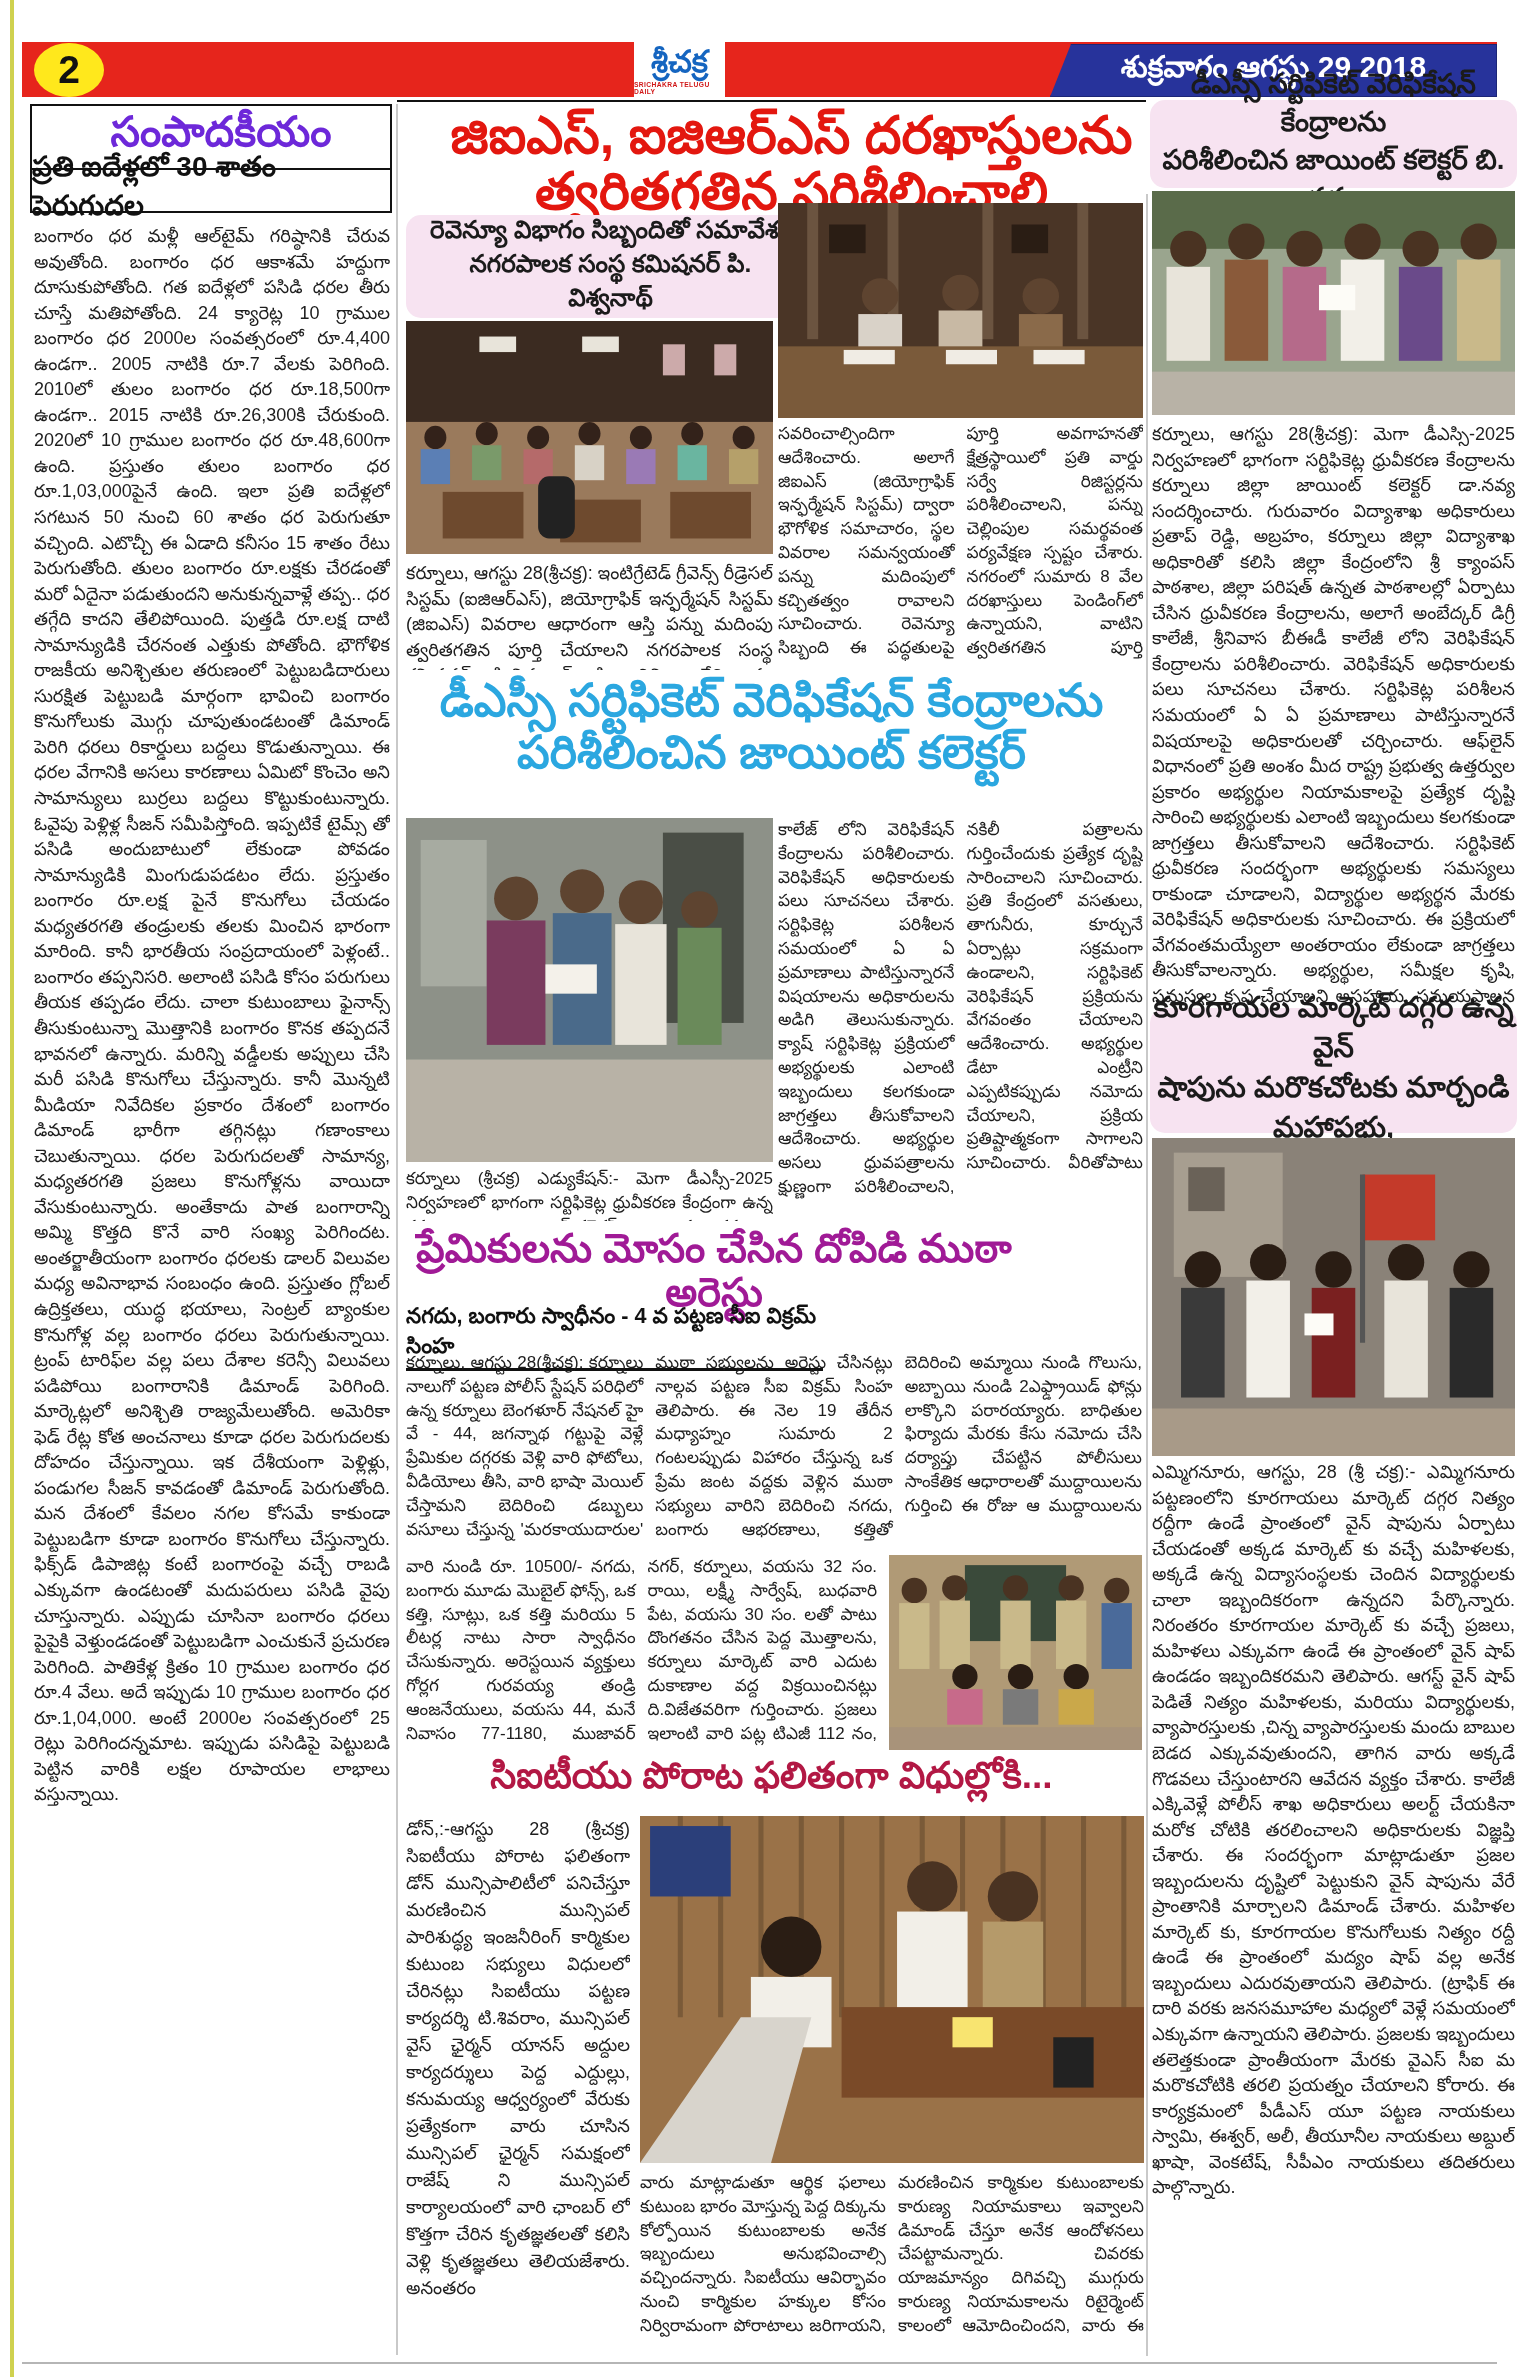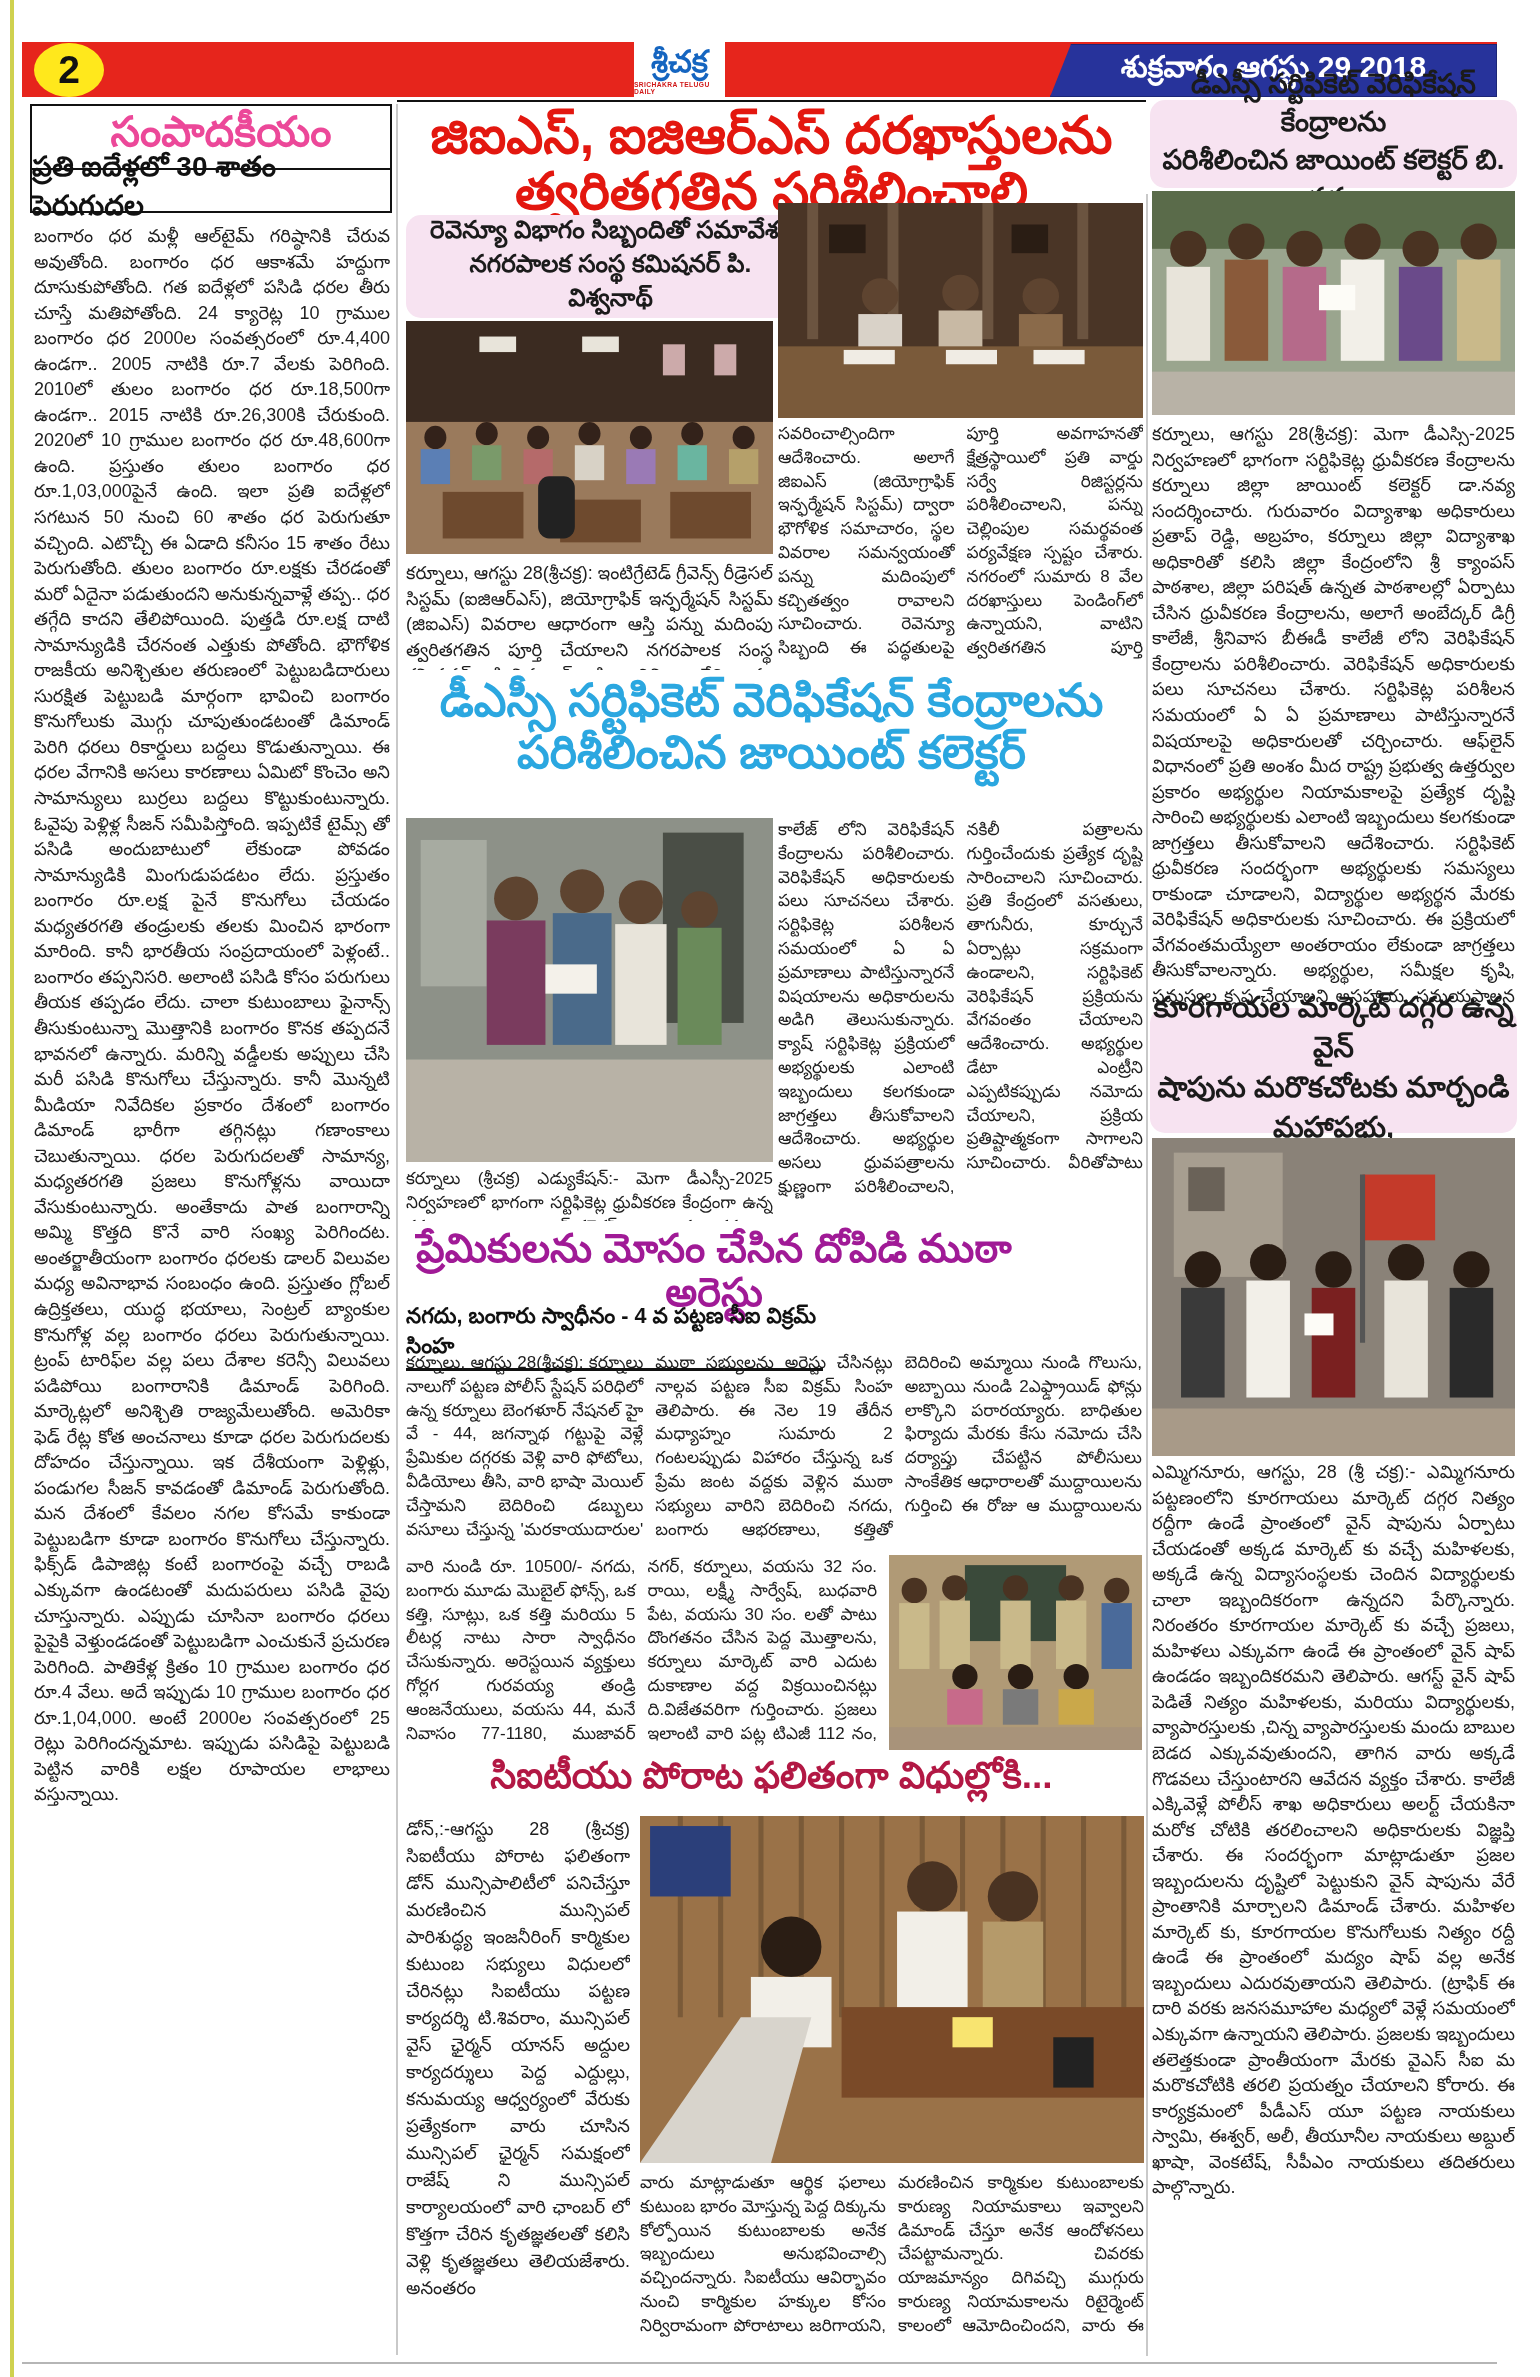--- a/index.html
+++ b/index.html
@@ -16,21 +16,21 @@
   .logo-te{font-size:31px;font-weight:bold;color:#1565c0;line-height:1;}
   .logo-tag{font-size:6.7px;color:#d01616;font-weight:bold;margin-top:3.7px;letter-spacing:0.4px;}
   .date-box{left:1050px;top:44px;width:447px;height:53px;background:#27339b;color:#fff;
             display:flex;align-items:center;justify-content:center;font-size:30px;font-weight:bold;
             clip-path:polygon(21px 0,100% 0,100% 100%,0 100%);border:1.5px solid #1c2676;box-sizing:border-box;}
   
   .vline{width:1.5px;background:#c9c9c9;}
   
   .edit-box{left:30px;top:104px;width:362px;height:109px;border:2.2px solid #111;box-sizing:border-box;background:#fff;}
   .edit-title{width:100%;height:64px;border-bottom:2.2px solid #111;box-sizing:border-box;display:flex;
-              align-items:center;justify-content:center;font-size:42px;font-weight:bold;color:#ec4899;padding-left:20px;}
+              align-items:center;justify-content:center;font-size:42px;font-weight:bold;color:#6d28d9;padding-left:20px;}
   .edit-head{width:100%;height:40px;display:flex;align-items:center;justify-content:center;
              font-size:28px;font-weight:bold;color:#111;}
   .body-text{font-size:18px;line-height:1.42;text-align:justify;color:#1d1d1d;}
   .small-body{font-size:17px;line-height:1.4;text-align:justify;color:#1d1d1d;}
   .cols2{column-count:2;column-gap:12px;}
   .cols3{column-count:3;column-gap:12px;}
   .pre{white-space:pre-line;}
   
   .hl-red{color:#e3170f;font-size:52px;font-weight:bold;text-align:center;line-height:1.08;}
   .pink-box{background:#f7e3f1;border-radius:15px;display:flex;align-items:center;justify-content:center;
@@ -62,21 +62,21 @@
   <div class="abs vline" style="left:1146px;top:194px;height:2162px;"></div>
   <div class="abs bottom-rule"></div>
 
   <div class="abs edit-box">
     <div class="edit-title">సంపాదకీయం</div>
     <div class="edit-head">ప్రతి ఐదేళ్లలో 30 శాతం పెరుగుదల</div>
   </div>
   <div class="abs body-text" style="left:34px;top:224px;width:356px;height:2132px;overflow:hidden;">బంగారం ధర మళ్లీ ఆల్‌టైమ్ గరిష్ఠానికి చేరువ అవుతోంది. బంగారం ధర ఆకాశమే హద్దుగా దూసుకుపోతోంది. గత ఐదేళ్లలో పసిడి ధరల తీరు చూస్తే మతిపోతోంది. 24 క్యారెట్ల 10 గ్రాముల బంగారం ధర 2000ల సంవత్సరంలో రూ.4,400 ఉండగా.. 2005 నాటికి రూ.7 వేలకు పెరిగింది. 2010లో తులం బంగారం ధర రూ.18,500గా ఉండగా.. 2015 నాటికి రూ.26,300కి చేరుకుంది. 2020లో 10 గ్రాముల బంగారం ధర రూ.48,600గా ఉంది. ప్రస్తుతం తులం బంగారం ధర రూ.1,03,000పైనే ఉంది. ఇలా ప్రతి ఐదేళ్లలో సగటున 50 నుంచి 60 శాతం ధర పెరుగుతూ వచ్చింది. ఎటొచ్చీ ఈ ఏడాది కనీసం 15 శాతం రేటు పెరుగుతోంది. తులం బంగారం రూ.లక్షకు చేరడంతో మరో ఏదైనా పడుతుందని అనుకున్నవాళ్లే తప్ప.. ధర తగ్గేది కాదని తేలిపోయింది. పుత్తడి రూ.లక్ష దాటి సామాన్యుడికి చేరనంత ఎత్తుకు పోతోంది. భౌగోళిక రాజకీయ అనిశ్చితుల తరుణంలో పెట్టుబడిదారులు సురక్షిత పెట్టుబడి మార్గంగా భావించి బంగారం కొనుగోలుకు మొగ్గు చూపుతుండటంతో డిమాండ్ పెరిగి ధరలు రికార్డులు బద్దలు కొడుతున్నాయి. ఈ ధరల వేగానికి అసలు కారణాలు ఏమిటో కొంచెం అని సామాన్యులు బుర్రలు బద్దలు కొట్టుకుంటున్నారు. ఓవైపు పెళ్లిళ్ల సీజన్ సమీపిస్తోంది. ఇప్పటికే టైమ్స్ తో పసిడి అందుబాటులో లేకుండా పోవడం సామాన్యుడికి మింగుడుపడటం లేదు. ప్రస్తుతం బంగారం రూ.లక్ష పైనే కొనుగోలు చేయడం మధ్యతరగతి తండ్రులకు తలకు మించిన భారంగా మారింది. కానీ భారతీయ సంప్రదాయంలో పెళ్లంటే.. బంగారం తప్పనిసరి. అలాంటి పసిడి కోసం పరుగులు తీయక తప్పడం లేదు. చాలా కుటుంబాలు ఫైనాన్స్ తీసుకుంటున్నా మొత్తానికి బంగారం కొనక తప్పదనే భావనలో ఉన్నారు. మరిన్ని వడ్డీలకు అప్పులు చేసి మరీ పసిడి కొనుగోలు చేస్తున్నారు. కానీ మొన్నటి మీడియా నివేదికల ప్రకారం దేశంలో బంగారం డిమాండ్ భారీగా తగ్గినట్లు గణాంకాలు చెబుతున్నాయి. ధరల పెరుగుదలతో సామాన్య, మధ్యతరగతి ప్రజలు కొనుగోళ్లను వాయిదా వేసుకుంటున్నారు. అంతేకాదు పాత బంగారాన్ని అమ్మి కొత్తది కొనే వారి సంఖ్య పెరిగిందట. అంతర్జాతీయంగా బంగారం ధరలకు డాలర్ విలువల మధ్య అవినాభావ సంబంధం ఉంది. ప్రస్తుతం గ్లోబల్ ఉద్రిక్తతలు, యుద్ధ భయాలు, సెంట్రల్ బ్యాంకుల కొనుగోళ్ల వల్ల బంగారం ధరలు పెరుగుతున్నాయి. ట్రంప్ టారిఫ్‌ల వల్ల పలు దేశాల కరెన్సీ విలువలు పడిపోయి బంగారానికి డిమాండ్ పెరిగింది. మార్కెట్లలో అనిశ్చితి రాజ్యమేలుతోంది. అమెరికా ఫెడ్ రేట్ల కోత అంచనాలు కూడా ధరల పెరుగుదలకు దోహదం చేస్తున్నాయి. ఇక దేశీయంగా పెళ్లిళ్లు, పండుగల సీజన్ కావడంతో డిమాండ్ పెరుగుతోంది. మన దేశంలో కేవలం నగల కోసమే కాకుండా పెట్టుబడిగా కూడా బంగారం కొనుగోలు చేస్తున్నారు. ఫిక్స్‌డ్ డిపాజిట్ల కంటే బంగారంపై వచ్చే రాబడి ఎక్కువగా ఉండటంతో మదుపరులు పసిడి వైపు చూస్తున్నారు. ఎప్పుడు చూసినా బంగారం ధరలు పైపైకి వెళ్తుండడంతో పెట్టుబడిగా ఎంచుకునే ప్రచురణ పెరిగింది. పాతికేళ్ల క్రితం 10 గ్రాముల బంగారం ధర రూ.4 వేలు. అదే ఇప్పుడు 10 గ్రాముల బంగారం ధర రూ.1,04,000. అంటే 2000ల సంవత్సరంలో 25 రెట్లు పెరిగిందన్నమాట. ఇప్పుడు పసిడిపై పెట్టుబడి పెట్టిన వారికి లక్షల రూపాయల లాభాలు వస్తున్నాయి.</div>
 
   <div class="abs" style="left:397px;top:100px;width:749px;height:2.2px;background:#111;"></div>
-  <div class="abs hl-red pre" style="left:397px;top:107px;width:749px;">జిఐఎస్, ఐజిఆర్ఎస్ దరఖాస్తులను
+  <div class="abs hl-red pre" style="left:417px;top:107px;width:749px;">జిఐఎస్, ఐజిఆర్ఎస్ దరఖాస్తులను
 త్వరితగతిన పరిశీలించాలి</div>
   <div class="abs pink-box pre" style="left:406px;top:215px;width:367px;height:103px;font-size:24.6px;padding-left:21px;">రెవెన్యూ విభాగం సిబ్బందితో సమావేశం
 నగరపాలక సంస్థ కమిషనర్ పి. విశ్వనాథ్</div>
 
   <div class="abs photo" style="left:778px;top:203px;width:365px;height:215px;">
     <svg viewBox="0 0 100 60" preserveAspectRatio="none">
       <rect x="0" y="0" width="100" height="60" fill="#4a3526"></rect>
       <rect x="8" y="0" width="3" height="38" fill="#6b5440"></rect>
         <rect x="30" y="0" width="3" height="38" fill="#6b5440"></rect>
       <rect x="56" y="0" width="3" height="38" fill="#6b5440"></rect>

